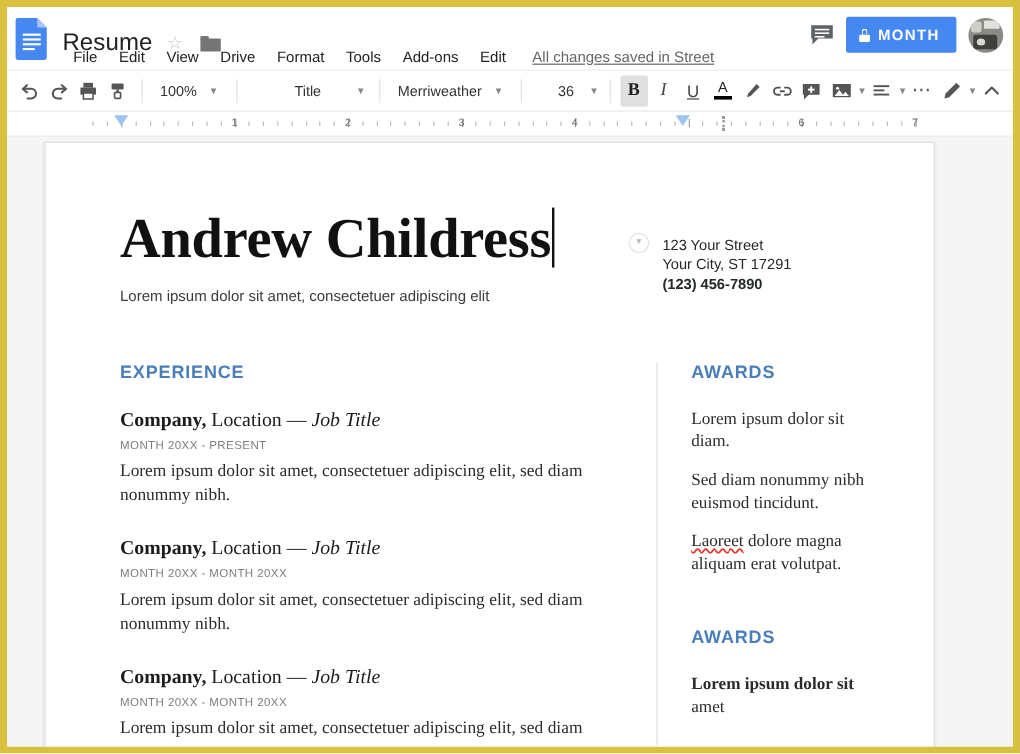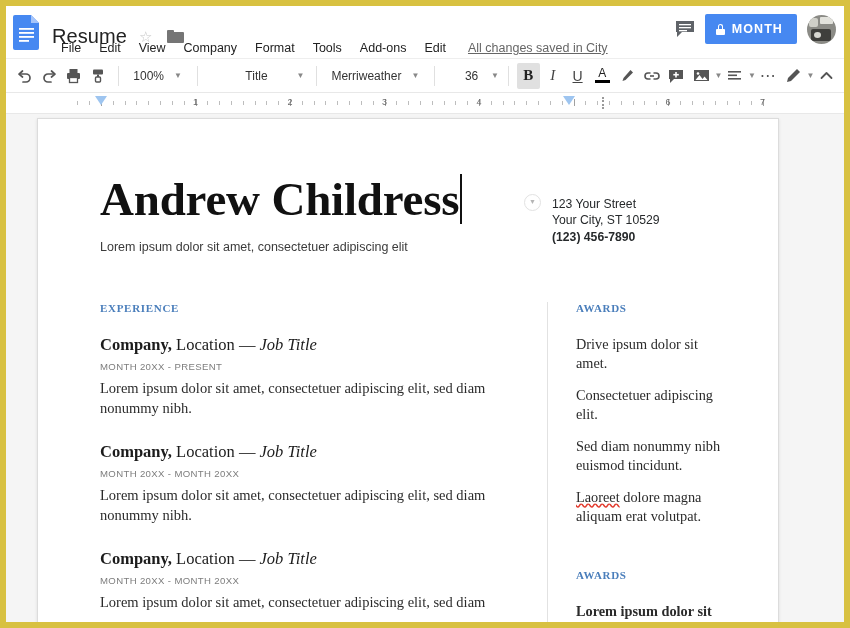--- a/index.html
+++ b/index.html
@@ -382,22 +382,22 @@
     margin-top: 46px;
   }
   .col-left { flex: 0 0 425px; padding-right: 12px; }
   .col-right {
     flex: 1;
     border-left: 1px solid #e2e2e2;
     padding-left: 28px;
     margin-left: 10px;
   }
   .sec-title {
-    font-family: Liberation Serif, serif;
-    font-size: 11px;
+    font-family: Liberation Sans, sans-serif;
+    font-size: 15px;
     font-weight: bold;
     color: #4a7ebb;
     letter-spacing: 0.7px;
     margin-bottom: 21px;
   }
   .job { margin-bottom: 24px; }
   .job-title {
     font-family: "Liberation Serif", serif;
     font-size: 16.5px;
     color: #1c1c1c;
@@ -461,26 +461,26 @@
     <div class="title-row">
       <span class="doc-title">Resume</span>
       <span class="star-icon">☆</span>
       <span class="folder-icon"></span>
     </div>
 
     <div class="menubar">
       <div class="menu-item">File</div>
       <div class="menu-item">Edit</div>
       <div class="menu-item">View</div>
-      <div class="menu-item">Company</div>
+      <div class="menu-item">Drive</div>
       <div class="menu-item">Format</div>
       <div class="menu-item">Tools</div>
       <div class="menu-item">Add-ons</div>
       <div class="menu-item">Edit</div>
-      <div class="save-status">All changes saved in City</div>
+      <div class="save-status">All changes saved in Street</div>
     </div>
 
     <div class="header-right">
       <div class="comment-icon">
         <svg width="20" height="18" viewBox="0 0 20 18">
           <path d="M1 1 h18 v11 h-12 l-5 5 v-5 h-1 z" fill="#5f6368"></path>
           <rect x="4" y="4" width="12" height="1.3" fill="#ffffff"></rect>
           <rect x="4" y="7" width="12" height="1.3" fill="#ffffff"></rect>
           <rect x="4" y="10" width="8" height="1.3" fill="#ffffff"></rect>
         </svg>
@@ -706,21 +706,21 @@
         <div class="res-head">
           <div class="res-head-left">
             <div class="res-name">
               <span>Andrew Childress</span><span class="caret-bar"></span>
             </div>
             <div class="res-tagline">Lorem ipsum dolor sit amet, consectetuer adipiscing elit</div>
           </div>
           <div class="res-head-right">
             <div class="contact-toggle">▼</div>
             <div>123 Your Street</div>
-            <div>Your City, ST 10529</div>
+            <div>Your City, ST 17291</div>
             <div class="contact-b">(123) 456-7890</div>
           </div>
         </div>
 
         <div class="res-body">
 
           <div class="col-left">
             <div class="sec-title">EXPERIENCE</div>
 
             <div class="job">
@@ -753,22 +753,21 @@
                 <span class="jt">Job Title</span>
               </div>
               <div class="job-date">MONTH 20XX - MONTH 20XX</div>
               <div class="job-desc">Lorem ipsum dolor sit amet, consectetuer adipiscing elit, sed diam</div>
             </div>
           </div>
 
           <div class="col-right">
             <div class="sec-title">AWARDS</div>
 
-            <div class="skill-item">Drive ipsum dolor sit amet.</div>
-            <div class="skill-item">Consectetuer adipiscing elit.</div>
+            <div class="skill-item">Lorem ipsum dolor sit diam.</div>
             <div class="skill-item">Sed diam nonummy nibh euismod tincidunt.</div>
             <div class="skill-item">
               <span class="misspell">Laoreet</span><span> dolore magna aliquam erat volutpat.</span>
             </div>
 
             <div class="awards-gap"></div>
 
             <div class="sec-title">AWARDS</div>
             <div class="awards-block">
               <div><span class="b">Lorem ipsum dolor sit</span><span> amet</span></div>

